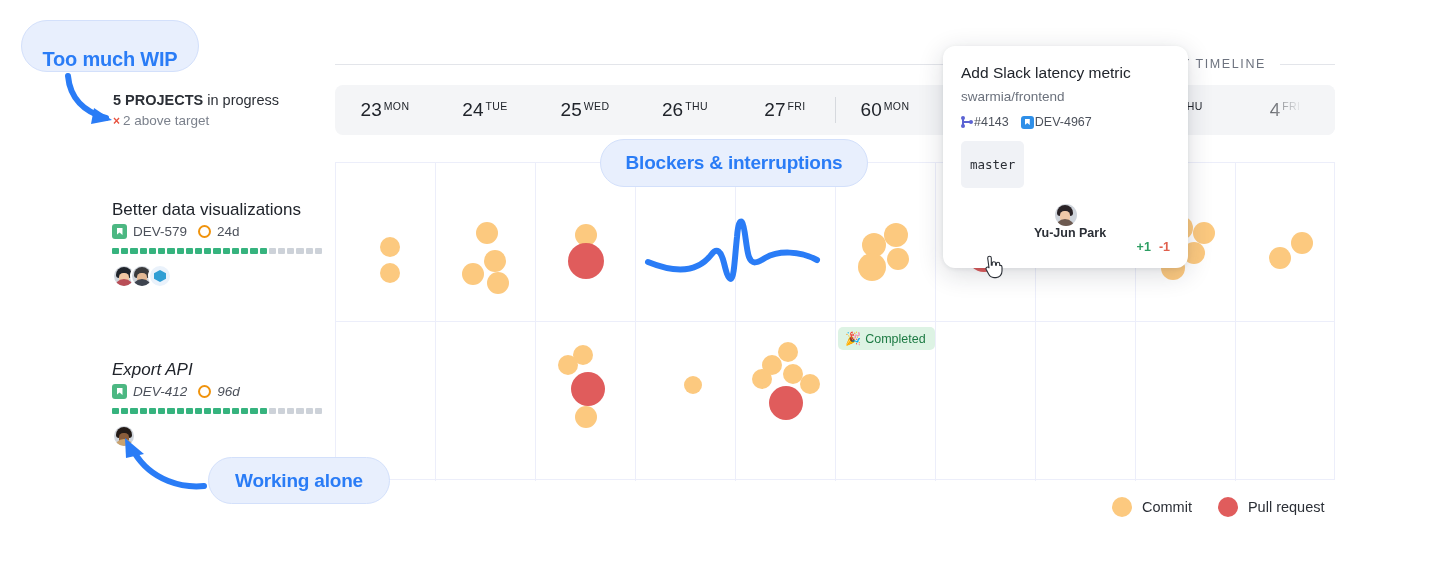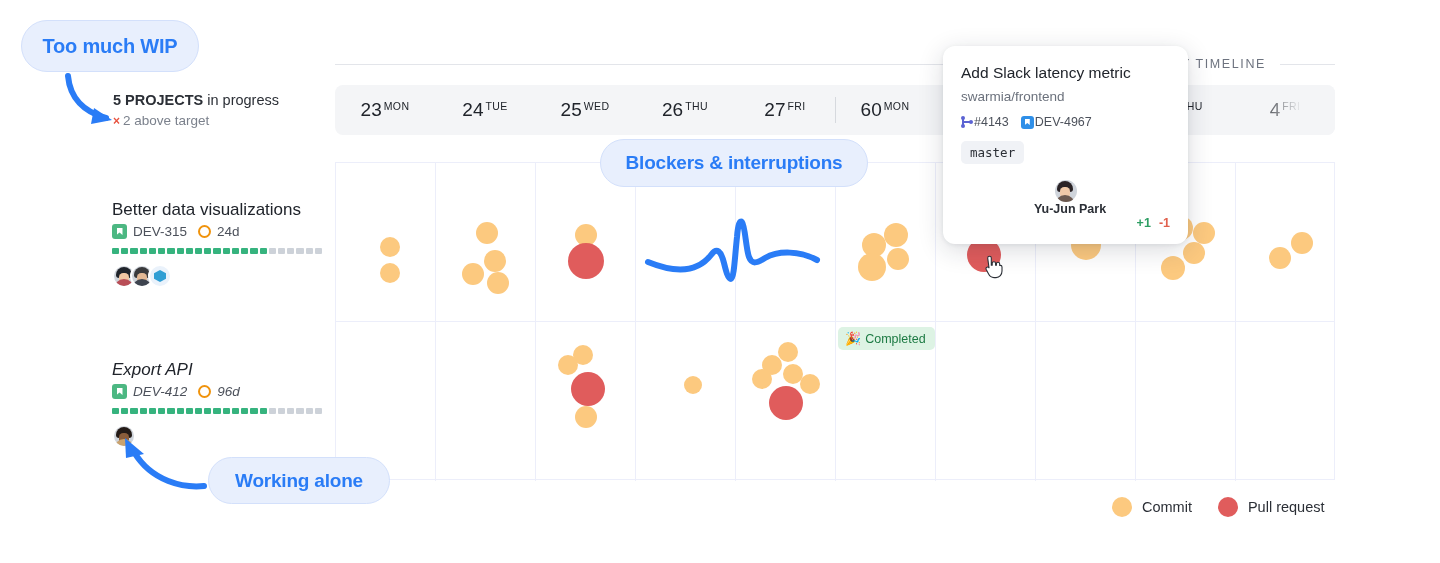--- a/index.html
+++ b/index.html
@@ -15,21 +15,21 @@
   .pill {
     position: absolute;
     background: #e8effd;
     border: 1px solid #d3e0fb;
     border-radius: 40px;
     color: #2a7cf6;
     font-weight: bold;
     display: flex; align-items: center; justify-content: center;
     letter-spacing: -0.2px;
   }
-  #pill-wip   { left: 21px;  top: 20px;  width: 178px; height: 52px; font-size: 20px; }
+  #pill-wip   { left: 21px;  top: 20px;  width: 178px; height: 52px; font-size: 20px; align-items: flex-end; }
   #pill-block { left: 600px; top: 139px; width: 268px; height: 48px; font-size: 19px; }
   #pill-alone { left: 208px; top: 457px; width: 182px; height: 47px; font-size: 19px; }
 
   
   #wip-stats { position: absolute; left: 113px; top: 91px; }
   #wip-line1 { font-size: 14.5px; color: #2b2f36; line-height: 19px; }
   #wip-line1 b { font-weight: bold; }
   #wip-line2 { font-size: 13.5px; color: #7b818c; line-height: 19px; margin-top: 1px; }
   #wip-line2 .x { color: #e8533f; font-weight: bold; margin-right: 3px; font-size: 12px; }
 
@@ -153,21 +153,21 @@
   .branch-ico .n3 { left: 8px; top: 4px; }
   .branch-ico .l { position: absolute; background: #5b63d3; }
   .branch-ico .l1 { left: 1.4px; top: 2px; width: 1.6px; height: 8px; }
   .branch-ico .l2 { left: 3px; top: 5.2px; width: 6px; height: 1.6px; }
   .jira-ico { width: 13px; height: 13px; border-radius: 3px; background: #2f8fe8;
               display: inline-flex; align-items: center; justify-content: center; }
   .jira-ico i { display: block; width: 5px; height: 6px; background: #fff;
                 clip-path: polygon(0 0,100% 0,100% 100%,50% 68%,0 100%); }
   #tt-branch {
     display: inline-block; margin-top: 12px;
-    background: #f0f2f6; border-radius: 5px; padding: 4px 9px;
+    background: #f0f2f6; border-radius: 5px; padding: 16px 9px;
     font-family: "DejaVu Sans Mono", monospace; font-size: 12.5px; color: #2b2f36;
   }
   #tt-foot { display: flex; align-items: center; margin-top: 16px; flex-direction: column; }
   #tt-foot .av { width: 22px; height: 22px; border: none; margin: 0; }
   #tt-author { font-size: 12.5px; color: #2b2f36; font-weight: bold; margin-left: 9px; }
   #tt-diff { margin-left: auto; display: flex; gap: 8px; font-size: 12.5px; font-weight: bold; }
   #tt-add { color: #2e9e63; }
   #tt-del { color: #e0604d; }
 
   
@@ -330,21 +330,21 @@
     <span class="emoji">🎉</span>
     <span>Completed</span>
   </div>
 
   <div class="project" id="project-0">
     <div class="p-title">Better data visualizations</div>
     <div class="p-meta">
       <span class="ticket-ico">
           <i></i>
         </span>
-      <span>DEV-315</span>
+      <span>DEV-579</span>
       <span class="clock-ico"></span>
       <span>24d</span>
     </div>
     <div class="progress">
         <i></i>
         <i></i>
         <i></i>
         <i></i>
         <i></i>
         <i></i>

